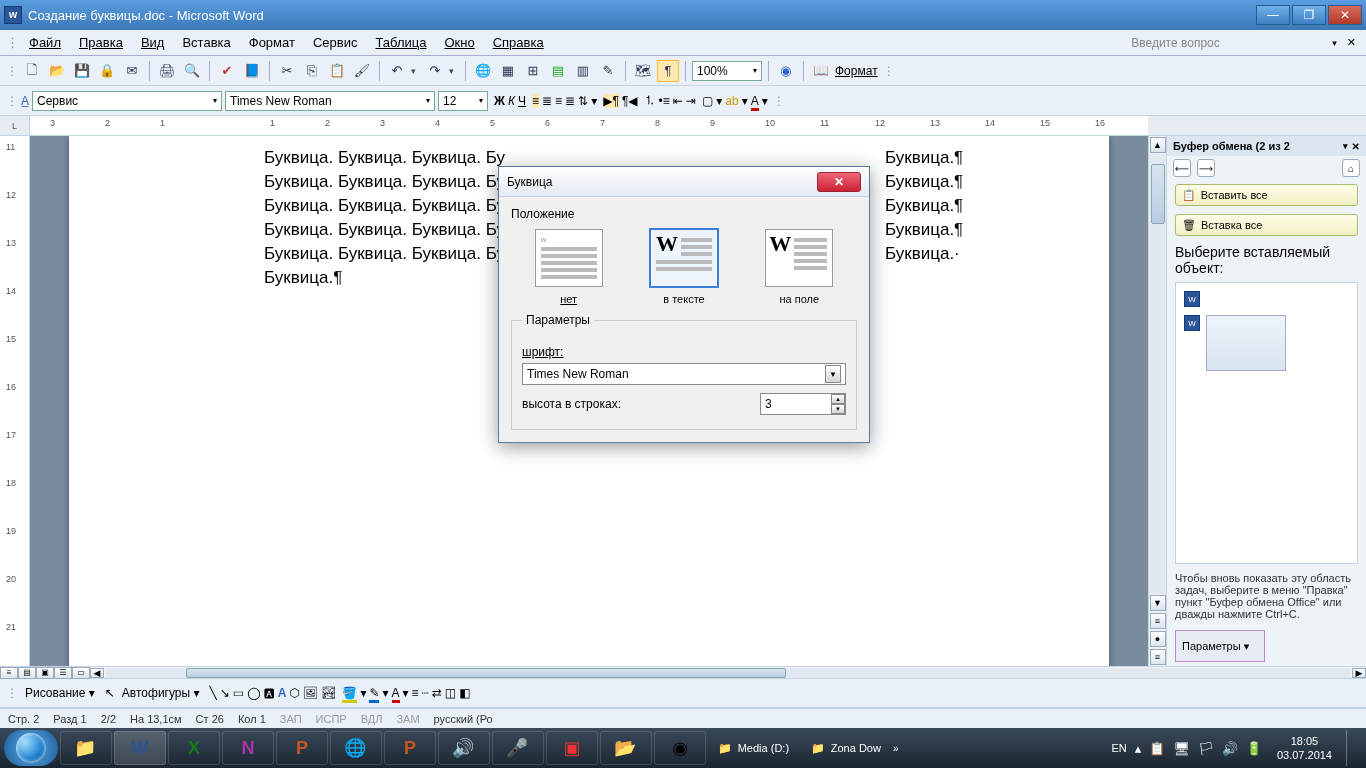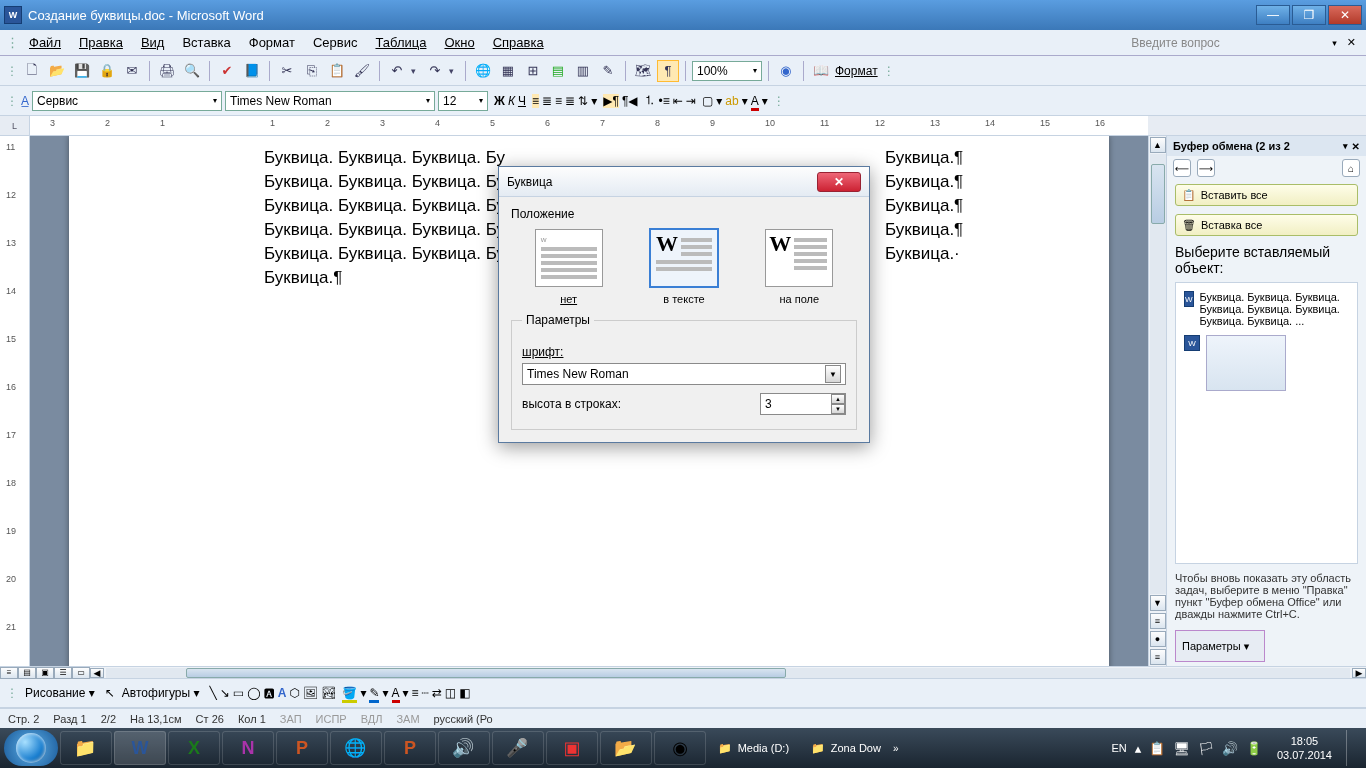--- a/index.html
+++ b/index.html
@@ -350,21 +350,20 @@
         <span>Вставить все</span>
       </div>
     <div class="tp-btn">
         <span>🗑</span>
         <span>Вставка все</span>
       </div>
     <div class="tp-label">Выберите вставляемый объект:</div>
     <div class="tp-list">
       <div class="tp-item">
         <div class="ico">W</div>
-        <div>Буквица. Буквица. Буквица. Буквица. Буквица. Буквица. Буквица. Буквица. ...</div>
       </div>
       <div class="tp-item">
         <div class="ico">W</div>
         <div style="width:80px;height:56px;border:1px solid #aac;background:linear-gradient(#eef4fb,#d8e4f0);"></div>
       </div>
     </div>
     <div class="tp-hint">Чтобы вновь показать эту область задач, выберите в меню "Правка" пункт "Буфер обмена Office" или дважды нажмите Ctrl+C.</div>
     <div class="tp-opts">Параметры ▾</div>
   </div>
 </div>

